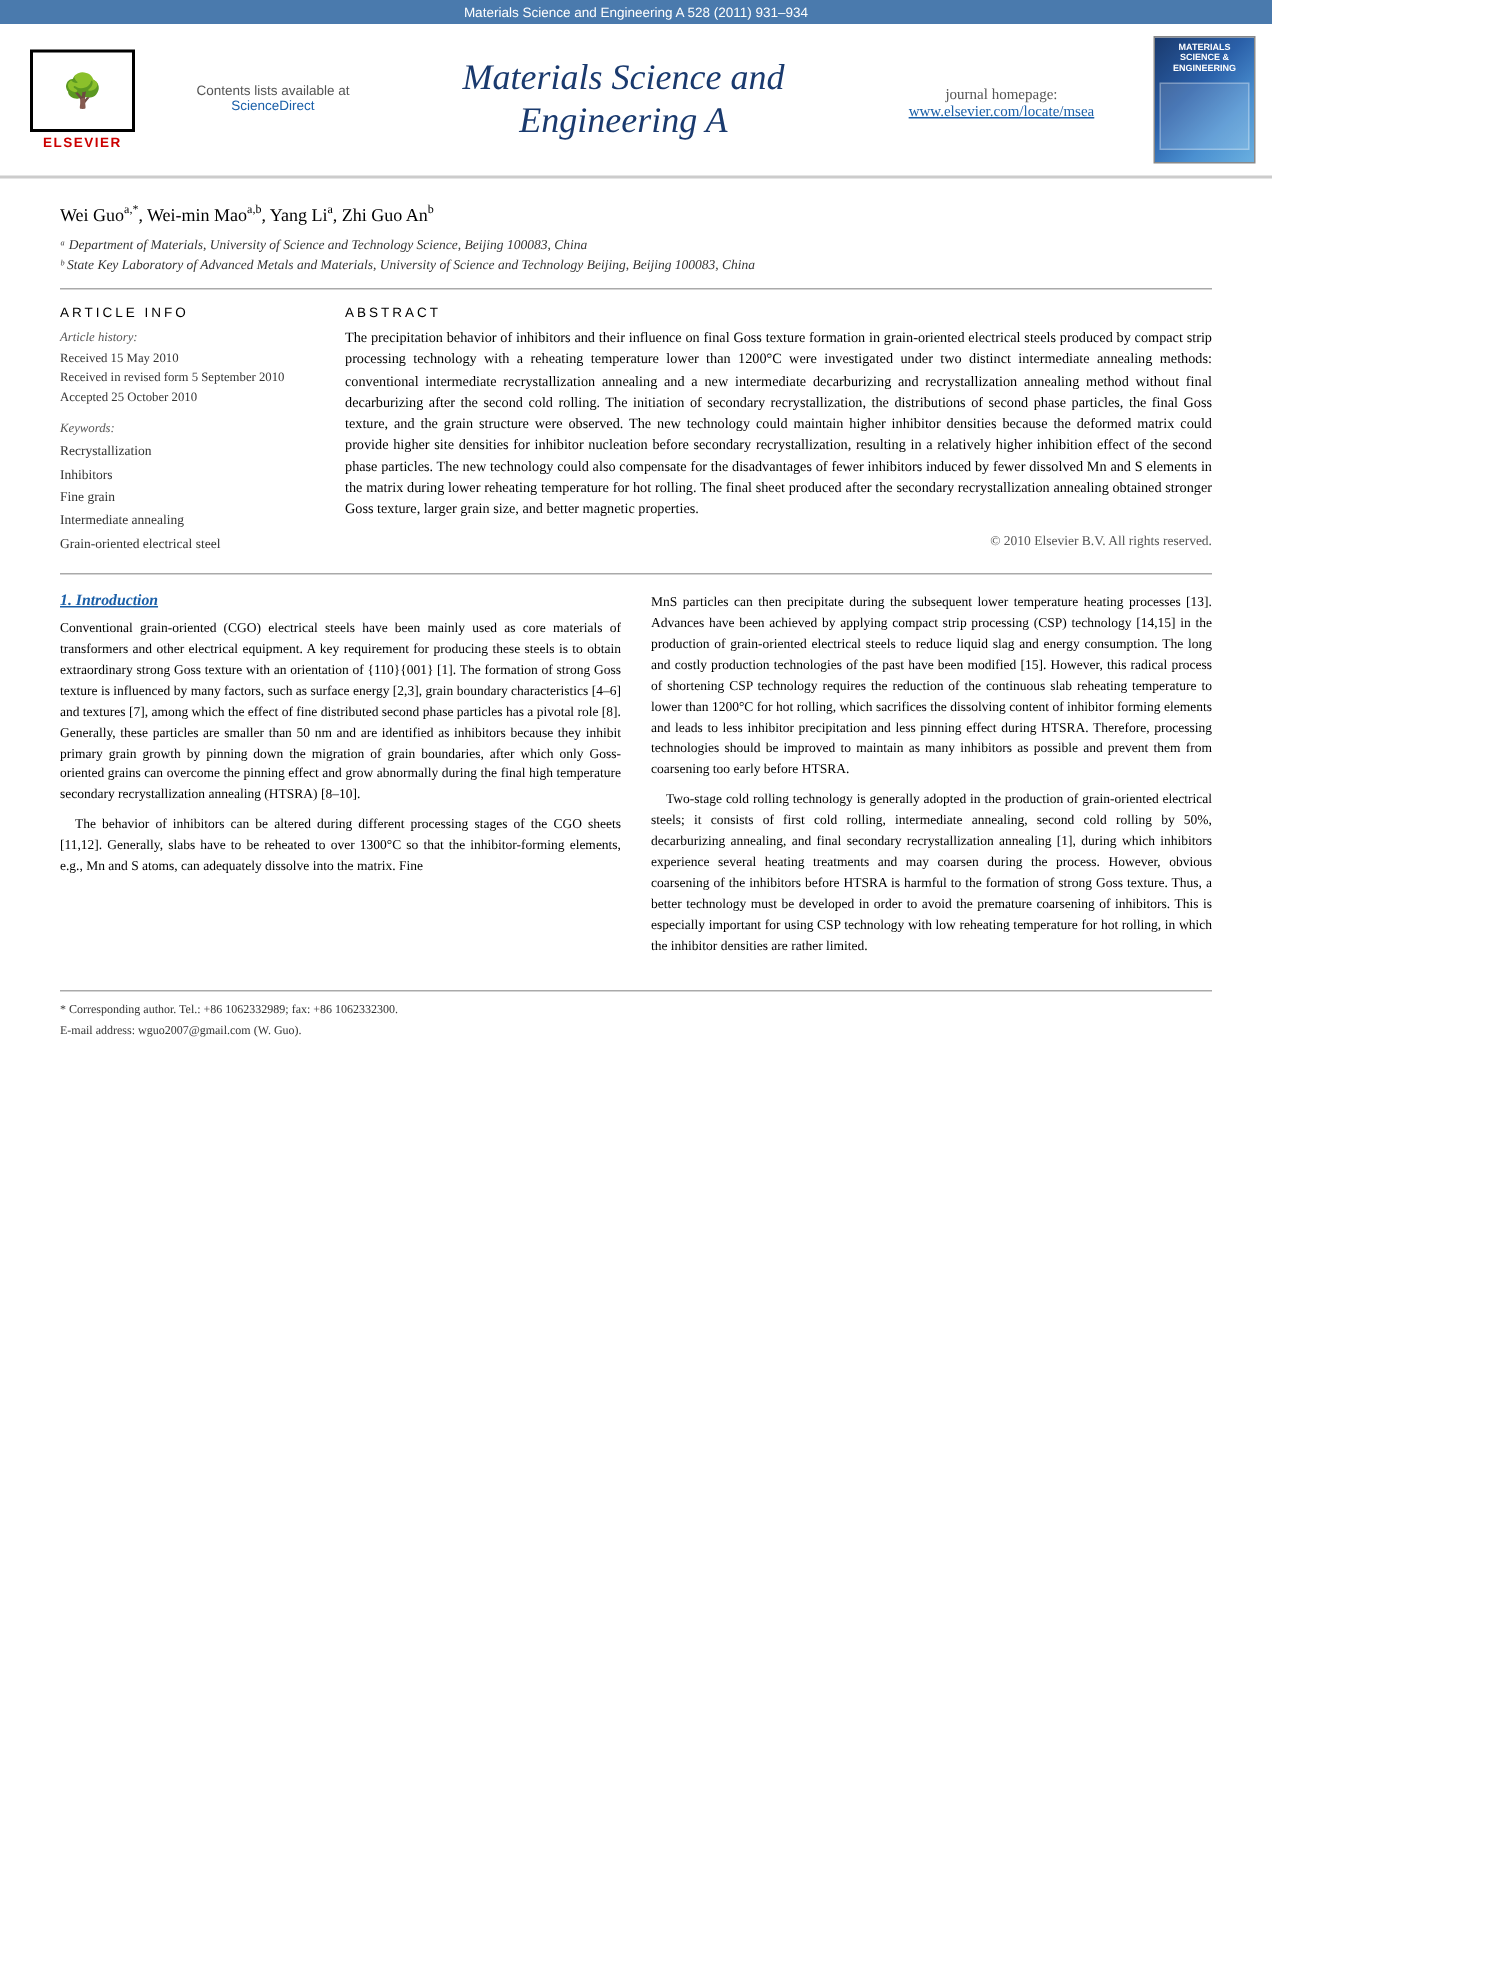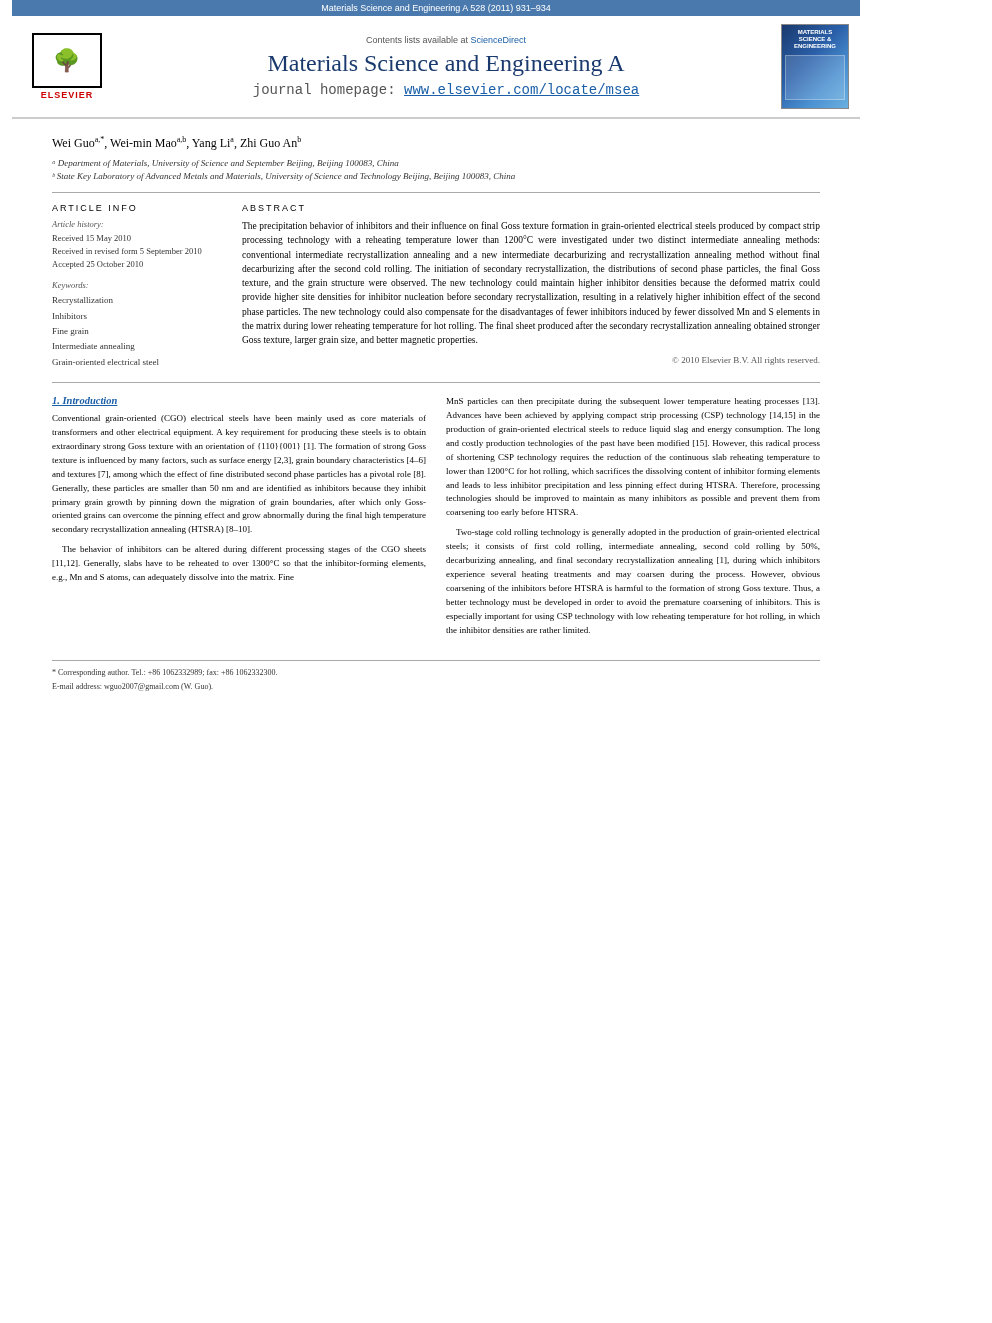--- a/index.html
+++ b/index.html
@@ -9,21 +9,20 @@
       font-size: 10px;
       color: #000;
       width: 992px;
       min-height: 1323px;
     }
     .page-wrapper {
       width: 848px;
       min-height: 1323px;
       background: #fff;
       position: relative;
-      margin-left: 12px;
     }
     
     .top-bar {
       background: #4a7aad;
       text-align: center;
       padding: 3px 0;
       font-size: 9px;
       color: #fff;
       font-family: Arial, sans-serif;
     }
@@ -62,46 +61,47 @@
       font-size: 9px;
       font-family: Arial, sans-serif;
       color: #c00;
       font-weight: bold;
       margin-top: 2px;
       letter-spacing: 1px;
     }
     .journal-title-center {
       flex: 1;
       display: flex;
-      flex-direction: column;
+      flex-direction: row;
       align-items: center;
       justify-content: center;
       text-align: center;
     }
     .contents-line {
       font-size: 9px;
       color: #555;
       font-family: Arial, sans-serif;
       margin-bottom: 4px;
     }
     .contents-line a {
       color: #1a5fa8;
       text-decoration: none;
     }
     .journal-name-big {
       font-size: 24px;
       font-family: 'Times New Roman', serif;
+      font-style: italic;
       color: #1a3a6e;
       font-weight: normal;
       line-height: 1.2;
     }
     .journal-homepage {
-      font-size: 14px;
+      font-size: 10px;
       color: #555;
-      font-family: Liberation Mono, monospace;
+      font-family: Liberation Serif, serif;
       margin-top: 4px;
     }
     .journal-homepage a {
       color: #1a5fa8;
     }
     .journal-cover-img {
       width: 70px;
       display: flex;
       flex-direction: column;
       align-items: center;
@@ -323,21 +323,21 @@
   </div>
 
   <div class="main-content">
 
 
     <div class="authors">
       Wei Guo<sup>a,</sup><sup>*</sup>, Wei-min Mao<sup>a,b</sup>, Yang Li<sup>a</sup>, Zhi Guo An<sup>b</sup>
     </div>
 
     <div class="affiliations">
-      <div>ᵃ Department of Materials, University of Science and September Beijing, Beijing 100083, China</div>
+      <div>ᵃ Department of Materials, University of Science and Technology Science, Beijing 100083, China</div>
       <div>ᵇ State Key Laboratory of Advanced Metals and Materials, University of Science and Technology Beijing, Beijing 100083, China</div>
     </div>
 
     <hr class="divider">
 
     <div class="two-col">
 
       <div class="left-col">
         <div class="section-head">ARTICLE INFO</div>
 

